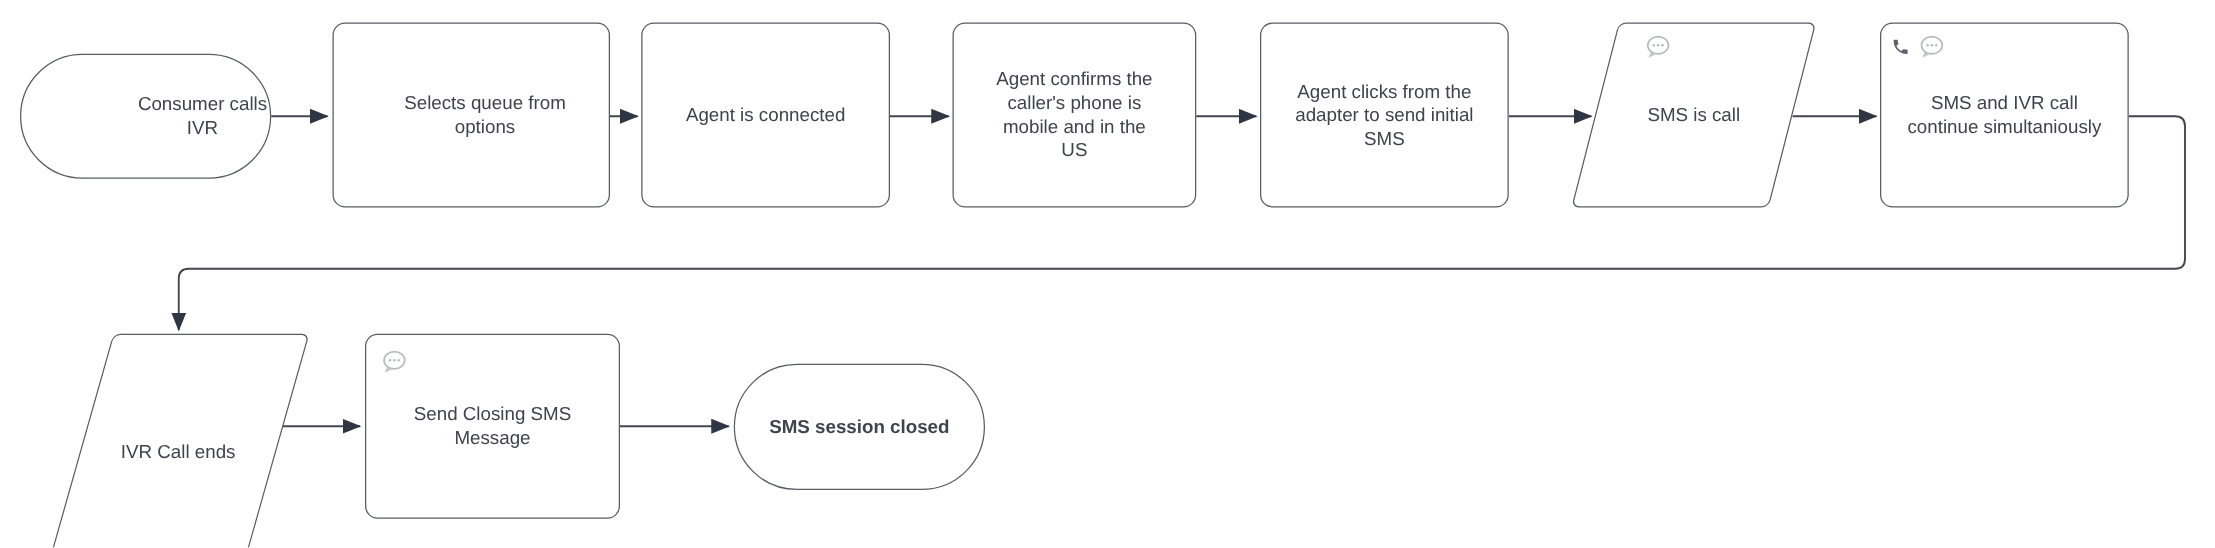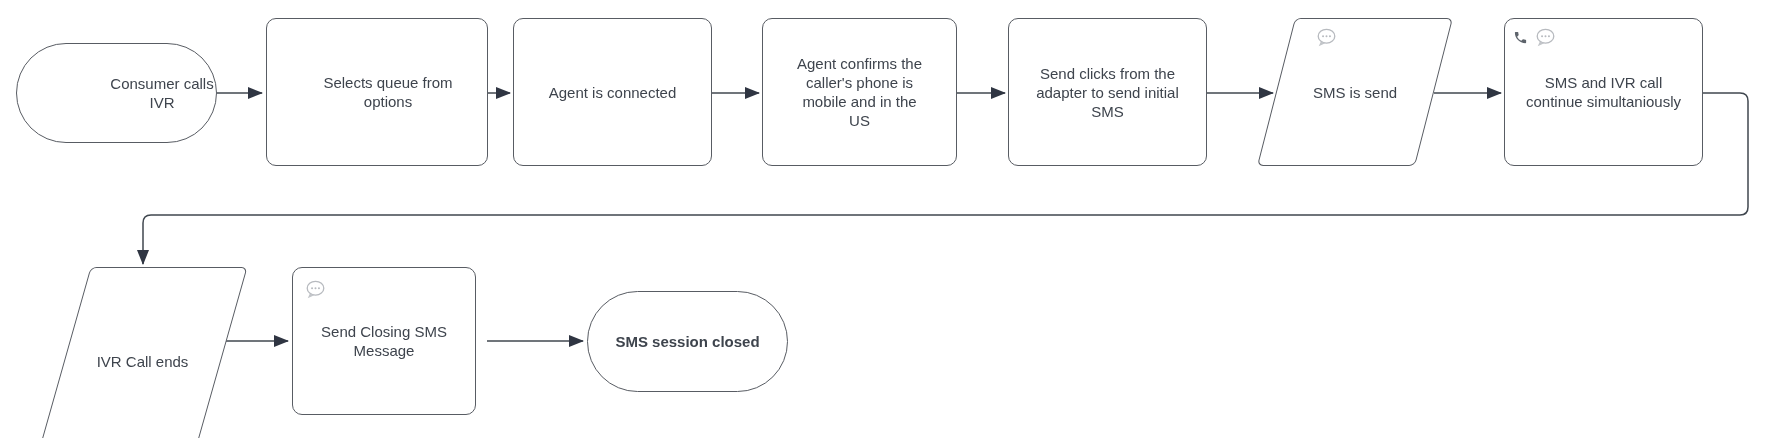--- a/index.html
+++ b/index.html
@@ -88,35 +88,35 @@
     <div class="label" style="max-width:138px;">Agent confirms the caller's phone is mobile and in the US</div>
   </div>
 
   <div class="node rect" style="left:513px; top:18px; width:199px; height:148px;">
     <div class="shape-bg"></div>
     <div class="label" style="max-width:180px;">Agent is connected</div>
   </div>
 
   <div class="node rect" style="left:1008px; top:18px; width:199px; height:148px;">
     <div class="shape-bg"></div>
-    <div class="label" style="max-width:145px;">Send clicks from the adapter to send initial SMS</div>
+    <div class="label" style="max-width:145px;">Agent clicks from the adapter to send initial SMS</div>
   </div>
 
   <div class="node para" style="left:1276px; top:18px; width:158px; height:148px;">
     <div class="shape-bg" style="transform:skewX(-14.4deg);"></div>
     <div class="node-icons" style="left:40px; top:10px;">
       <svg width="21" height="19" viewBox="0 0 24 22">
         <ellipse cx="12" cy="9.5" rx="9.6" ry="8" fill="#ffffff" stroke="#b7babf" stroke-width="1.5"></ellipse>
         <polygon points="5.5,15.5 3,21 10.5,17.6" fill="#c3c6ca"></polygon>
         <circle cx="8" cy="9.5" r="1.15" fill="#b7babf"></circle>
         <circle cx="12" cy="9.5" r="1.15" fill="#b7babf"></circle>
         <circle cx="16" cy="9.5" r="1.15" fill="#b7babf"></circle>
       </svg>
     </div>
-    <div class="label">SMS is send</div>
+    <div class="label">SMS is call</div>
   </div>
 
   <div class="node rect" style="left:1504px; top:18px; width:199px; height:148px;">
     <div class="shape-bg"></div>
     <div class="node-icons" style="left:9px; top:10px;">
       <svg width="15" height="15" viewBox="0 0 24 24">
         <path fill="#5d636b" d="M6.62 10.79c1.44 2.83 3.76 5.14 6.59 6.59l2.2-2.2c.27-.27.67-.36 1.02-.24 1.12.37 2.33.57 3.57.57.55 0 1 .45 1 1V20c0 .55-.45 1-1 1-9.39 0-17-7.61-17-17 0-.55.45-1 1-1h3.5c.55 0 1 .45 1 1 0 1.25.2 2.45.57 3.57.11.35.03.74-.25 1.02l-2.2 2.2z"></path>
       </svg>
       <svg width="21" height="19" viewBox="0 0 24 22">
         <ellipse cx="12" cy="9.5" rx="9.6" ry="8" fill="#ffffff" stroke="#b7babf" stroke-width="1.5"></ellipse>
@@ -127,21 +127,21 @@
       </svg>
     </div>
     <div class="label" style="max-width:160px;">SMS and IVR call continue simultaniously</div>
   </div>
 
   <div class="node para" style="left:64px; top:267px; width:157px; height:188px;">
     <div class="shape-bg" style="transform:skewX(-15.8deg);"></div>
     <div class="label">IVR Call ends</div>
   </div>
 
-  <div class="node rect" style="left:292px; top:267px; width:184px; height:148px;">
+  <div class="node rect" style="left:292px; top:267px; width:204px; height:148px;">
     <div class="shape-bg"></div>
     <div class="node-icons" style="left:13px; top:13px;">
       <svg width="21" height="19" viewBox="0 0 24 22">
         <ellipse cx="12" cy="9.5" rx="9.6" ry="8" fill="#ffffff" stroke="#b7babf" stroke-width="1.5"></ellipse>
         <polygon points="5.5,15.5 3,21 10.5,17.6" fill="#c3c6ca"></polygon>
         <circle cx="8" cy="9.5" r="1.15" fill="#b7babf"></circle>
         <circle cx="12" cy="9.5" r="1.15" fill="#b7babf"></circle>
         <circle cx="16" cy="9.5" r="1.15" fill="#b7babf"></circle>
       </svg>
     </div>

